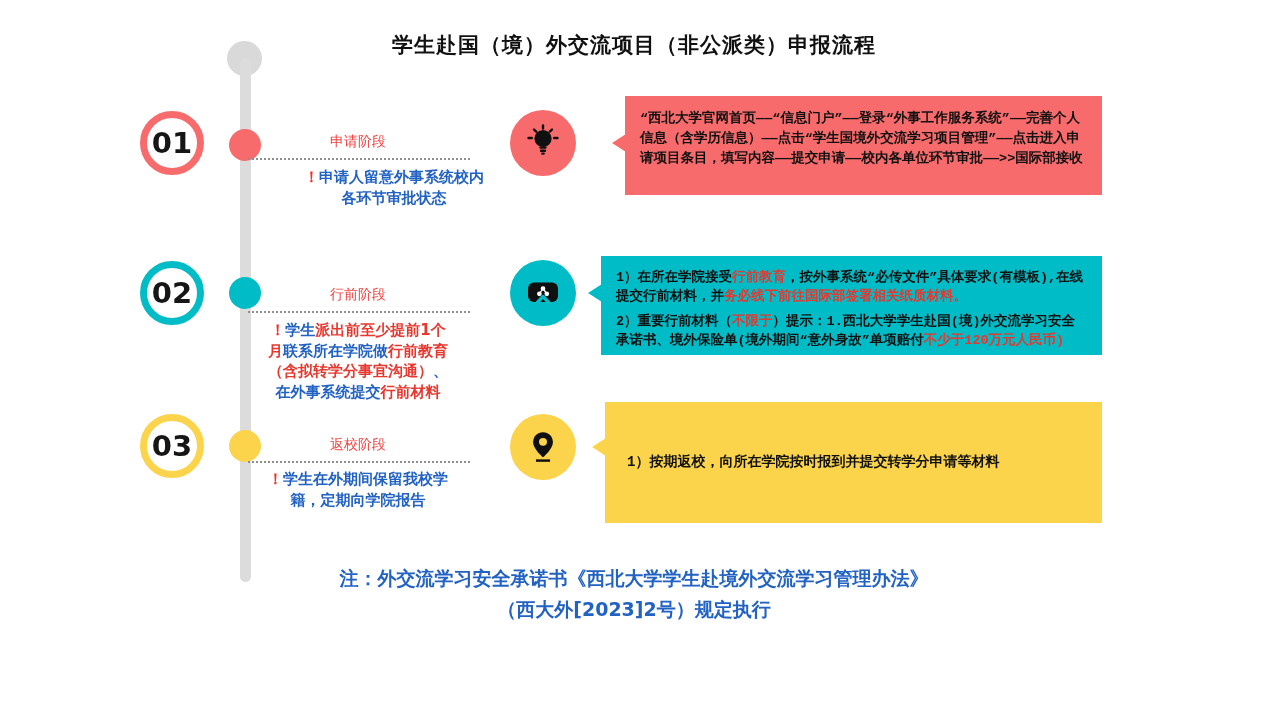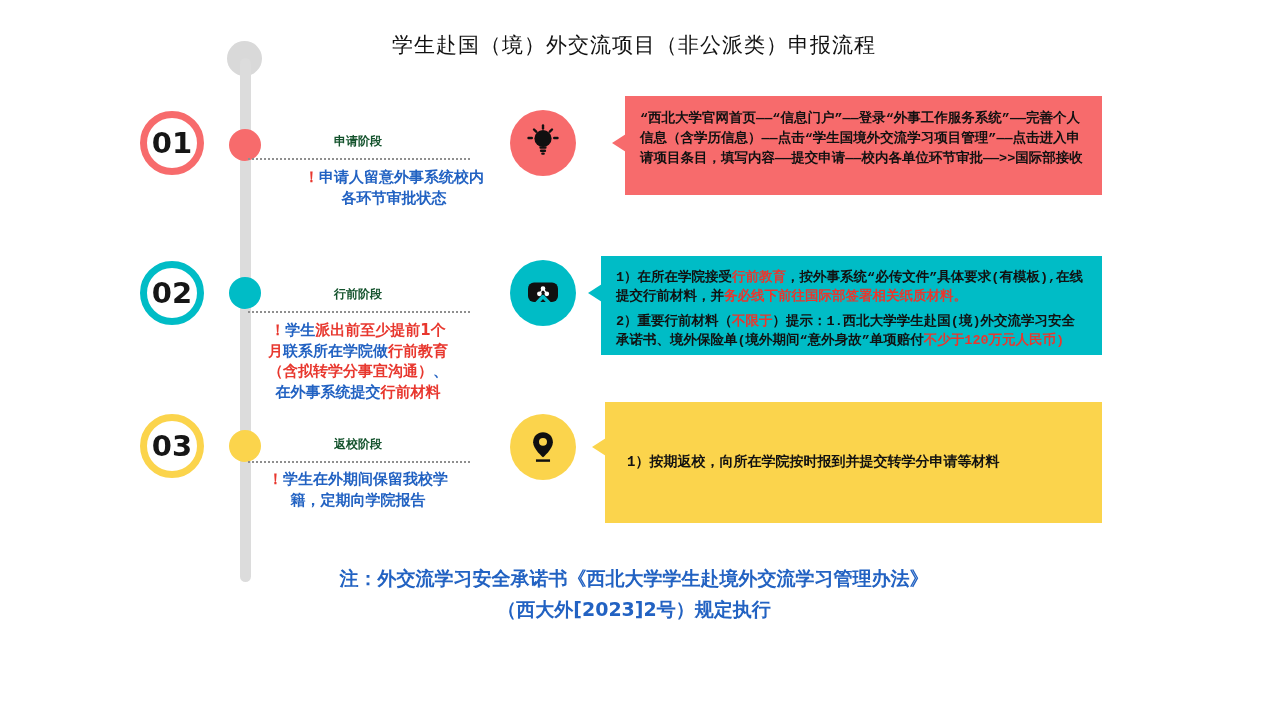--- a/index.html
+++ b/index.html
@@ -5,21 +5,21 @@
   html,body{margin:0;padding:0;}
   body{
     width:1268px;height:713px;background:#ffffff;position:relative;overflow:hidden;
     font-family:"DejaVu Sans","Liberation Sans",sans-serif;
     -webkit-font-smoothing:antialiased;
   }
   .abs{position:absolute;}
   
   .title{
     top:31px;left:0;width:100%;text-align:center;
-    font-size:21px;font-weight:normal;color:#111;letter-spacing:1px;
+    font-size:21px;font-weight:bold;color:#111;letter-spacing:1px;
   }
   
   .tl-bar{left:240px;top:58px;width:11px;height:524px;background:#dcdcdc;border-radius:6px;}
   .tl-top{left:227px;top:41px;width:35px;height:35px;border-radius:50%;background:#d9d9d9;}
   
   .num-circle{
     width:50px;height:50px;border-radius:50%;background:#fff;border:7px solid #000;
     display:flex;align-items:center;justify-content:center;
     font-size:29px;font-weight:bold;color:#161616;left:140px;
   }
@@ -27,21 +27,21 @@
   .ring-teal{border-color:#00BCC6;}
   .ring-yellow{border-color:#FBD44C;}
   .nc1{top:111px;} .nc2{top:261px;} .nc3{top:414px;}
   
   .dot{width:32px;height:32px;border-radius:50%;left:229px;}
   .bg-coral{background:#F76B6C;}
   .bg-teal{background:#00BCC6;}
   .bg-yellow{background:#FBD44C;}
   .dt1{top:129px;} .dt2{top:277px;} .dt3{top:430px;}
   
-  .stage-label{left:263px;width:190px;text-align:center;font-size:12px;font-weight:bold;color:#14532d;}
+  .stage-label{left:263px;width:190px;text-align:center;font-size:14px;font-weight:normal;color:#ef4444;}
   .sl1{top:133px;} .sl2{top:286px;} .sl3{top:436px;}
   .dotted{left:248px;width:222px;height:0;border-bottom:2px dotted #8f8f8f;}
   .dr1{top:158px;} .dr2{top:311px;} .dr3{top:461px;}
   .note{
     left:263px;width:190px;text-align:center;font-size:15px;font-weight:bold;
     color:#2262C2;line-height:1.38;word-break:break-all;line-break:anywhere;
   }
   .nt1{top:167px;margin-left:36px;} .nt2{top:320px;} .nt3{top:469px;}
   .seg-red{color:#E8372E;}
   

